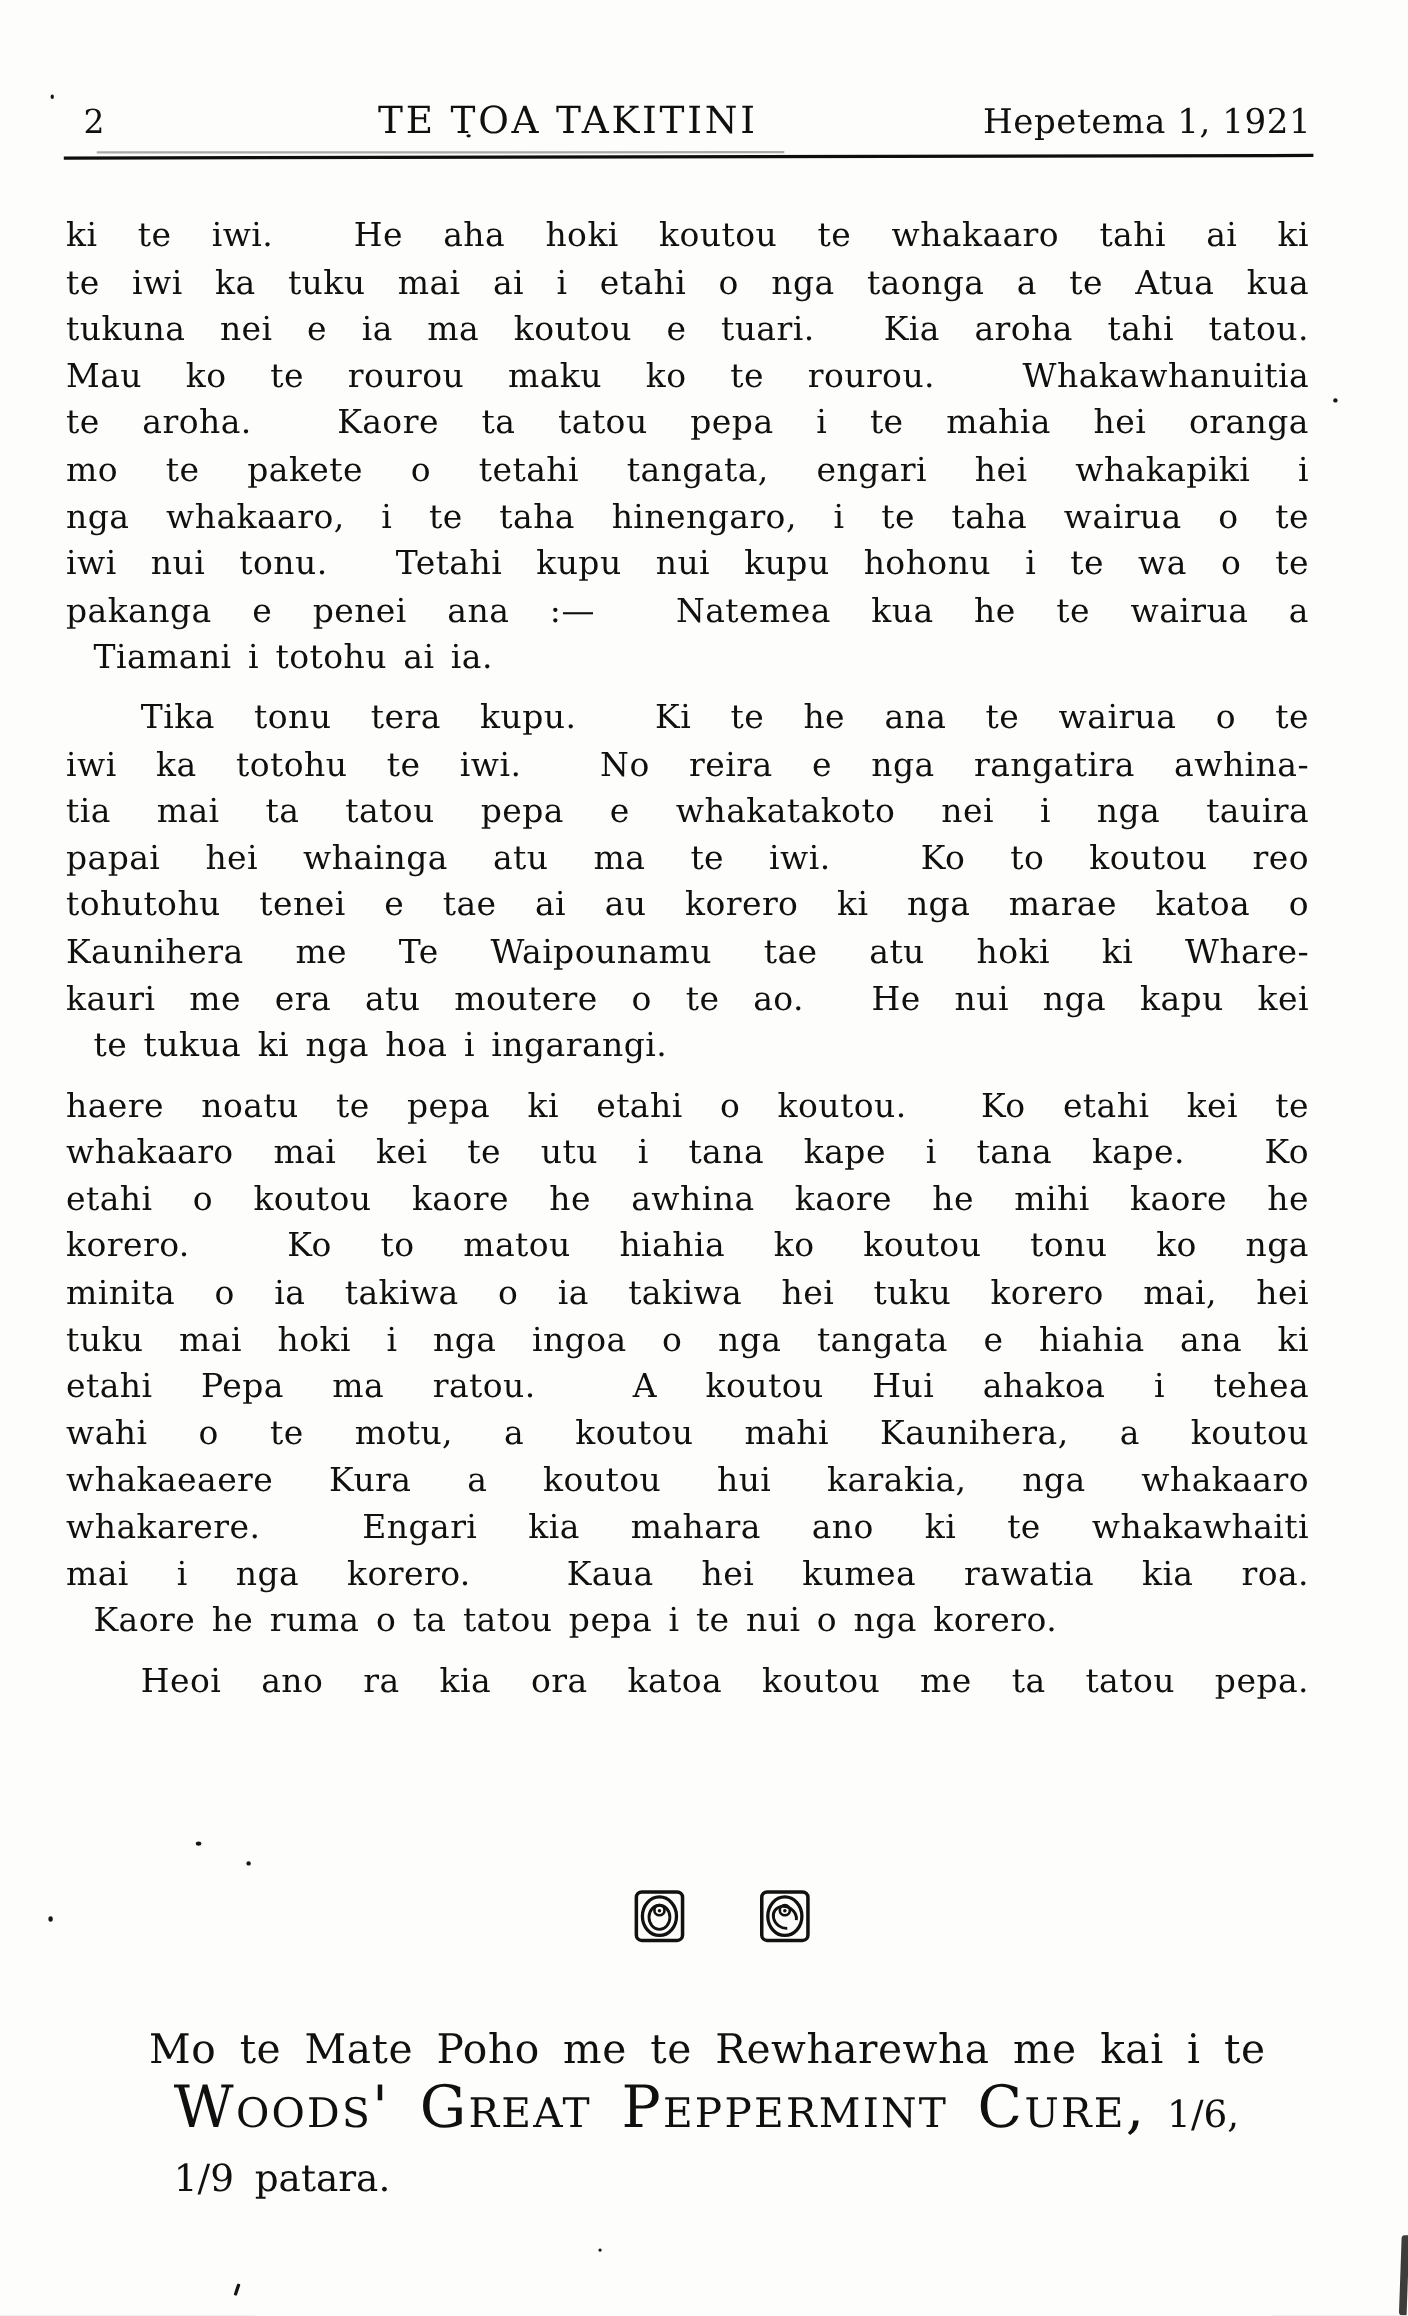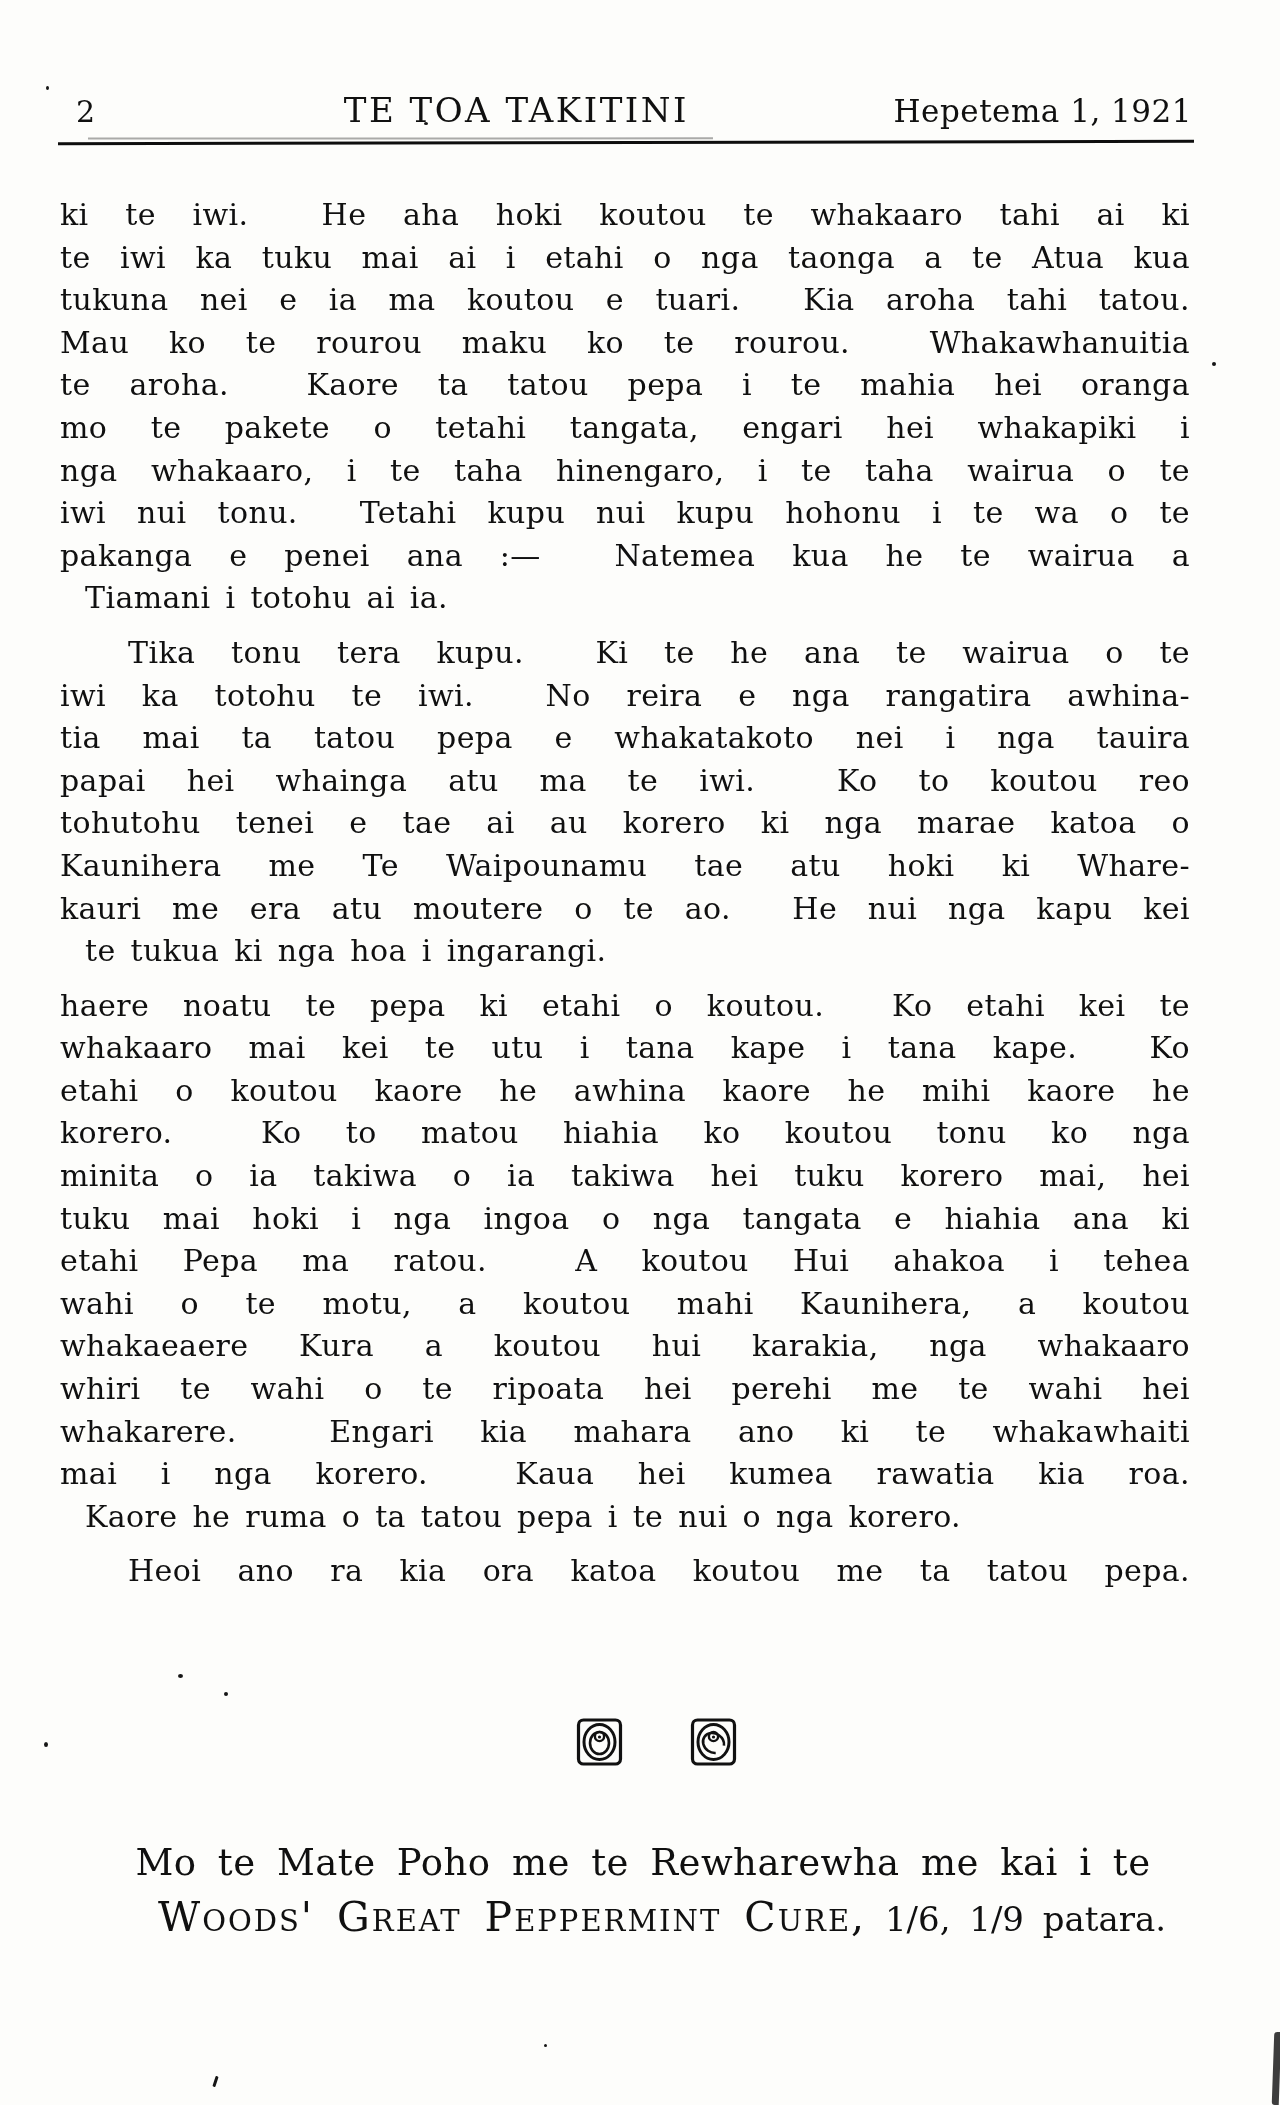--- a/index.html
+++ b/index.html
@@ -20,21 +20,21 @@
   .line{text-align:justify;text-align-last:justify;}
   .line.last{text-align-last:left;margin-left:25px;}
   .line.first{text-indent:68px;}
   .ornaments{position:absolute;left:0;top:1716px;width:1280px;height:52px;}
   .orn{position:absolute;top:0;}
   .orn1{left:576px;}
   .orn2{left:690px;}
   .ad{position:absolute;left:60px;top:1838px;width:1140px;}
   .ad-l1{font-size:37px;padding-left:26px;letter-spacing:.5px;word-spacing:9px;line-height:50px;text-align:center;}
   .ad-l2{font-size:34px;padding-left:98px;line-height:58px;word-spacing:8px;}
-  .ad-l2 .sc{font-variant:small-caps;font-size:41px;letter-spacing:2px;margin-top:13px;}
+  .ad-l2 .sc{font-variant:small-caps;font-size:53px;letter-spacing:2px;margin-top:13px;}
   .speck{position:absolute;background:#161616;border-radius:50%;}
   .sp1{left:46px;top:86px;width:3px;height:4px;}
   .sp2{left:424px;top:122px;width:4px;height:3px;}
   .sp3{left:1212px;top:362px;width:4px;height:4px;}
   .sp4{left:178px;top:1674px;width:5px;height:4px;}
   .sp5{left:224px;top:1692px;width:4px;height:4px;}
   .sp6{left:44px;top:1742px;width:4px;height:5px;}
   .sp7{left:214px;top:2076px;width:3px;height:11px;border-radius:1px;transform:rotate(18deg);}
   .sp8{left:544px;top:2044px;width:3px;height:3px;}
   .corner{position:absolute;left:1273px;top:2032px;width:7px;height:73px;background:#1b1b1b;
@@ -79,21 +79,20 @@
       <div class="paragraph">
         <div class="line">haere noatu te pepa ki etahi o koutou.&nbsp; Ko etahi kei te</div>
         <div class="line">whakaaro mai kei te utu i tana kape i tana kape.&nbsp; Ko</div>
         <div class="line">etahi o koutou kaore he awhina kaore he mihi kaore he</div>
         <div class="line">korero.&nbsp; Ko to matou hiahia ko koutou tonu ko nga</div>
         <div class="line">minita o ia takiwa o ia takiwa hei tuku korero mai, hei</div>
         <div class="line">tuku mai hoki i nga ingoa o nga tangata e hiahia ana ki</div>
         <div class="line">etahi Pepa ma ratou.&nbsp; A koutou Hui ahakoa i tehea</div>
         <div class="line">wahi o te motu, a koutou mahi Kaunihera, a koutou</div>
         <div class="line">whakaeaere Kura a koutou hui karakia, nga whakaaro</div>
-        <div class="line">whiri te wahi o te ripoata hei perehi me te wahi hei</div>
         <div class="line">whakarere.&nbsp; Engari kia mahara ano ki te whakawhaiti</div>
         <div class="line">mai i nga korero.&nbsp; Kaua hei kumea rawatia kia roa.</div>
         <div class="line last">Kaore he ruma o ta tatou pepa i te nui o nga korero.</div>
       </div>
       <div class="paragraph">
         <div class="line first">Heoi ano ra kia ora katoa koutou me ta tatou pepa.</div>
       </div>
     </div>
 
   <div class="ornaments">

